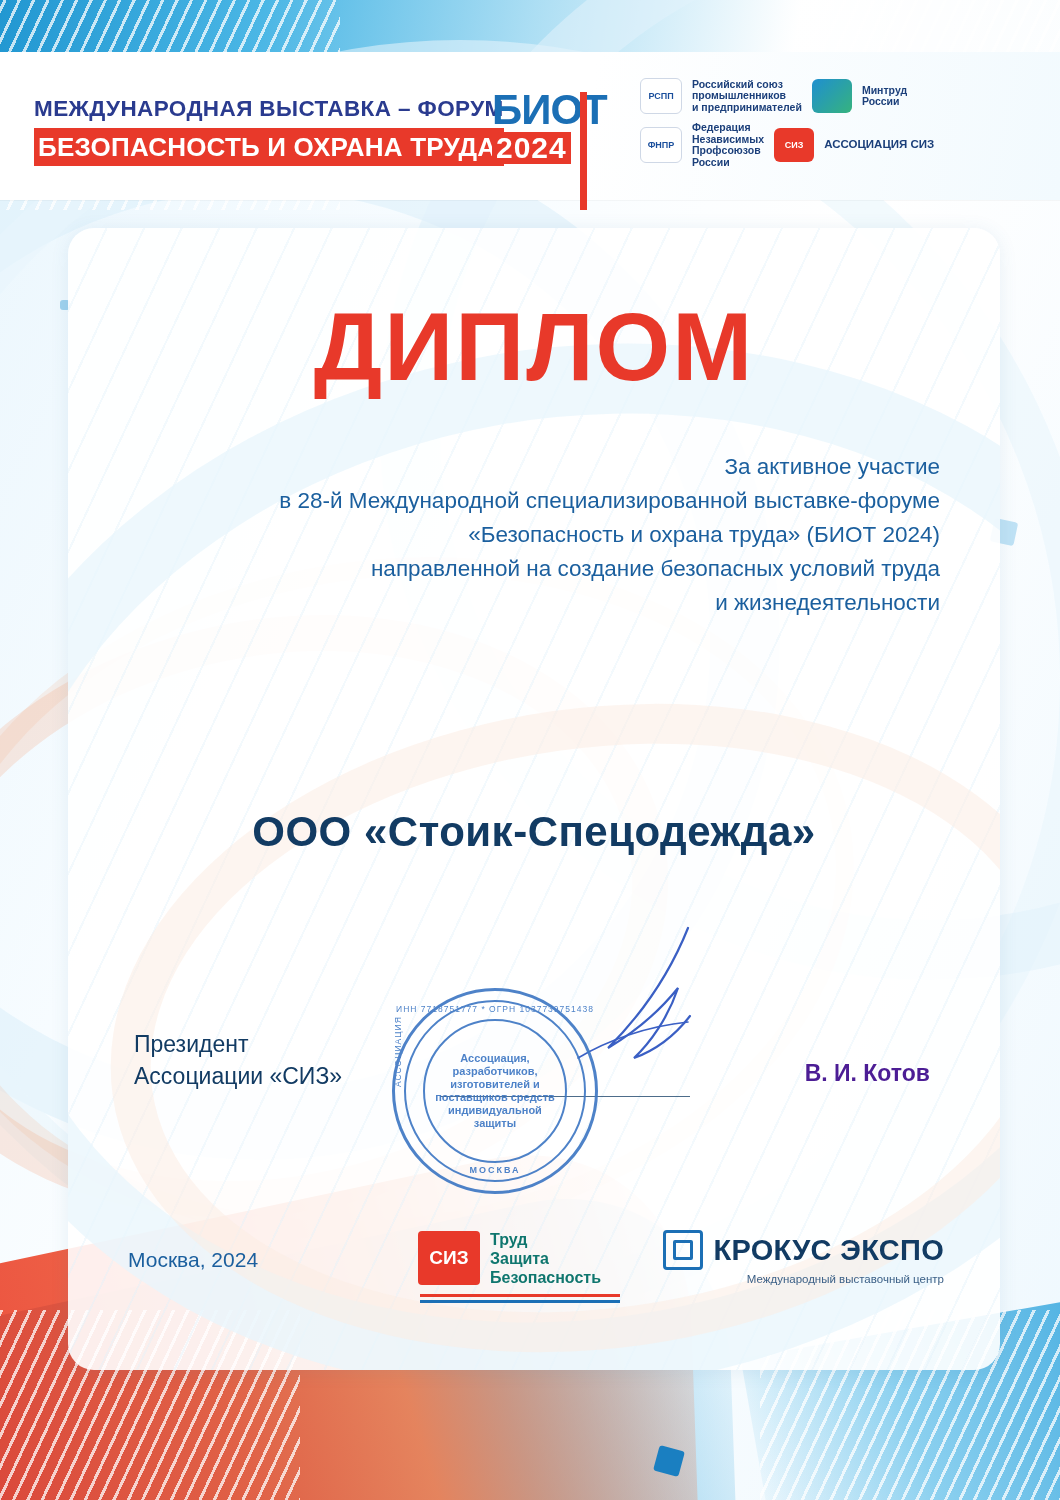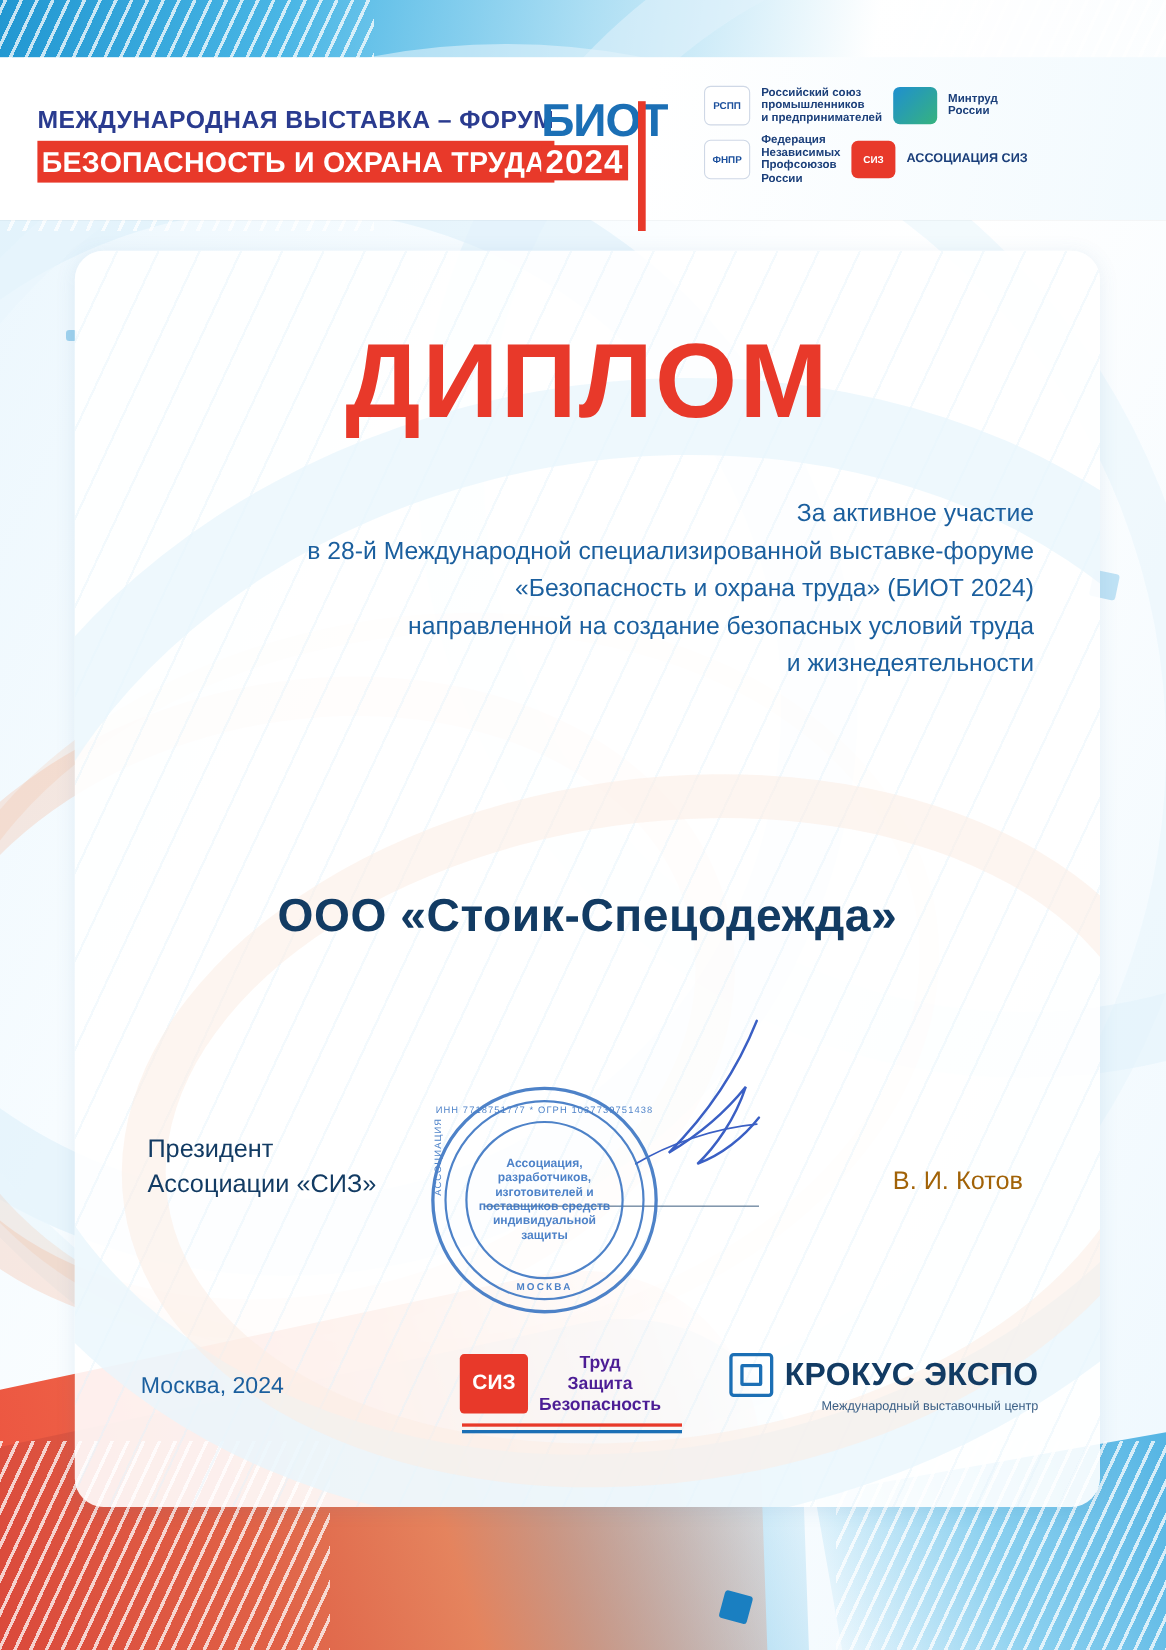--- a/index.html
+++ b/index.html
@@ -173,21 +173,21 @@
     letter-spacing:.5px;
   }
 
   
   .sig-title{
     position:absolute;left:66px;top:800px;width:300px;
     color:#123b63;font-size:23px;line-height:32px;
   }
   .sig-name{
     position:absolute;right:70px;top:832px;width:240px;text-align:right;
-    color:#a16207;font-size:23px;
+    color:#4c1d95;font-size:23px;font-weight:bold;
   }
   .sig-line{
     position:absolute;left:372px;right:310px;top:868px;height:1px;background:#123b63;opacity:.75;
   }
 
   
   .stamp{
     position:absolute;left:324px;top:760px;width:200px;height:200px;
     border-radius:50%;
     border:3px solid #3f78c4;
@@ -222,21 +222,21 @@
   .bl-left{
     position:absolute;left:60px;top:1020px;color:#1b5f9e;font-size:21px;
   }
   .bl-center{
     position:absolute;left:350px;top:990px;width:260px;height:80px;display:flex;align-items:center;gap:10px;
   }
   .siz-mark{
     width:62px;height:54px;background:#e8392a;border-radius:4px;position:relative;flex:none;
     display:flex;align-items:center;justify-content:center;color:#fff;font-weight:bold;font-size:19px;
   }
-  .siz-words{font-size:16px;font-weight:bold;color:#4c1d95;line-height:19px;text-align:center;}
+  .siz-words{font-size:16px;font-weight:bold;color:#0f766e;line-height:19px;}
   .siz-underline{position:absolute;left:352px;top:1066px;width:200px;height:3px;background:#e8392a;}
   .siz-underline2{position:absolute;left:352px;top:1072px;width:200px;height:3px;background:#1b6fb5;}
   .bl-right{
     position:absolute;right:56px;top:1002px;width:300px;text-align:right;
   }
   .krokus-row{display:flex;align-items:center;justify-content:flex-end;gap:10px;}
   .krokus-mark{
     width:34px;height:34px;border:3px solid #1b6fb5;border-radius:4px;flex:none;position:relative;
   }
   .krokus-mark:after{

